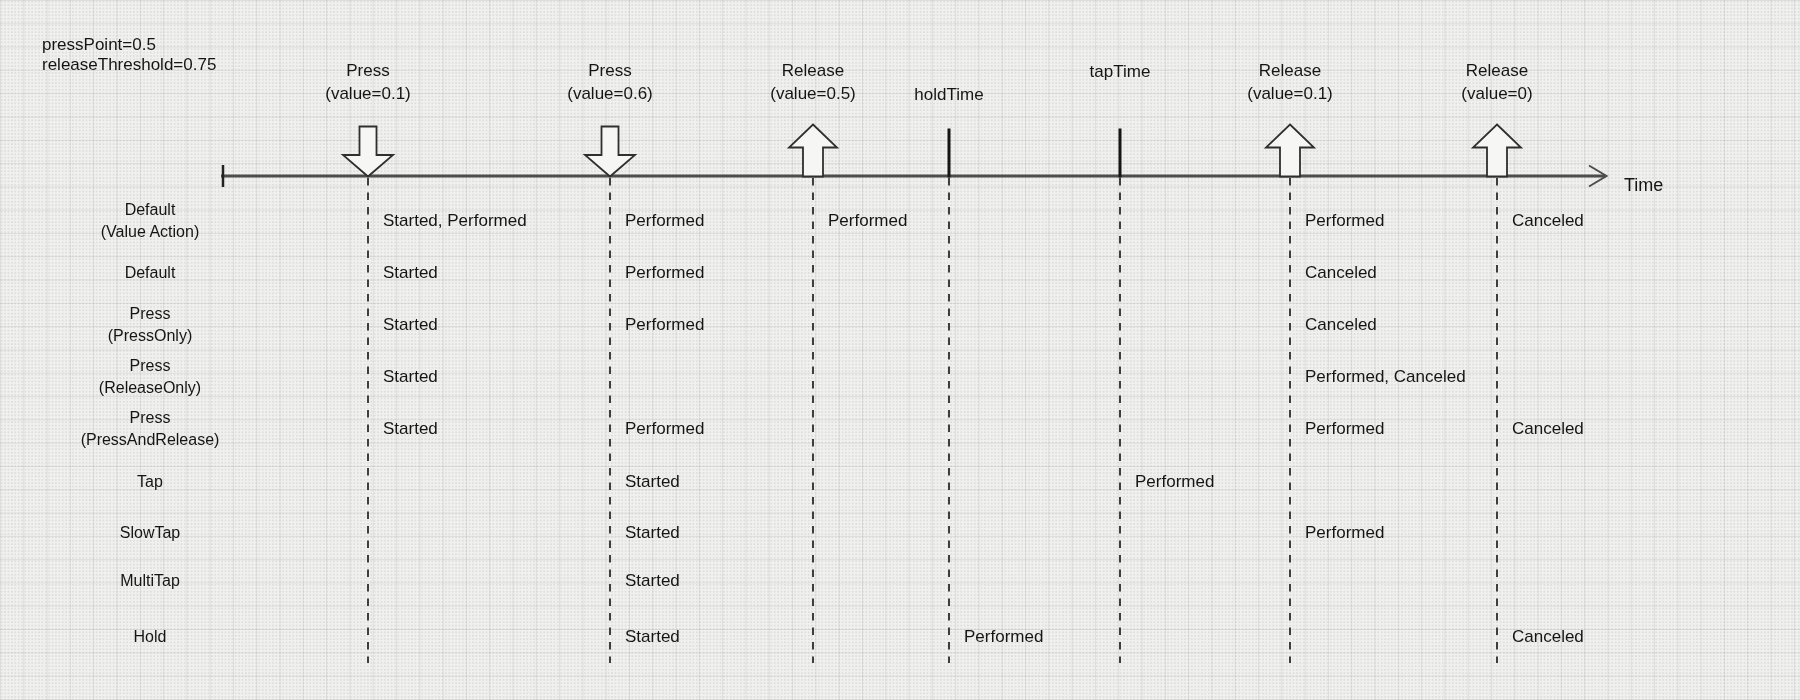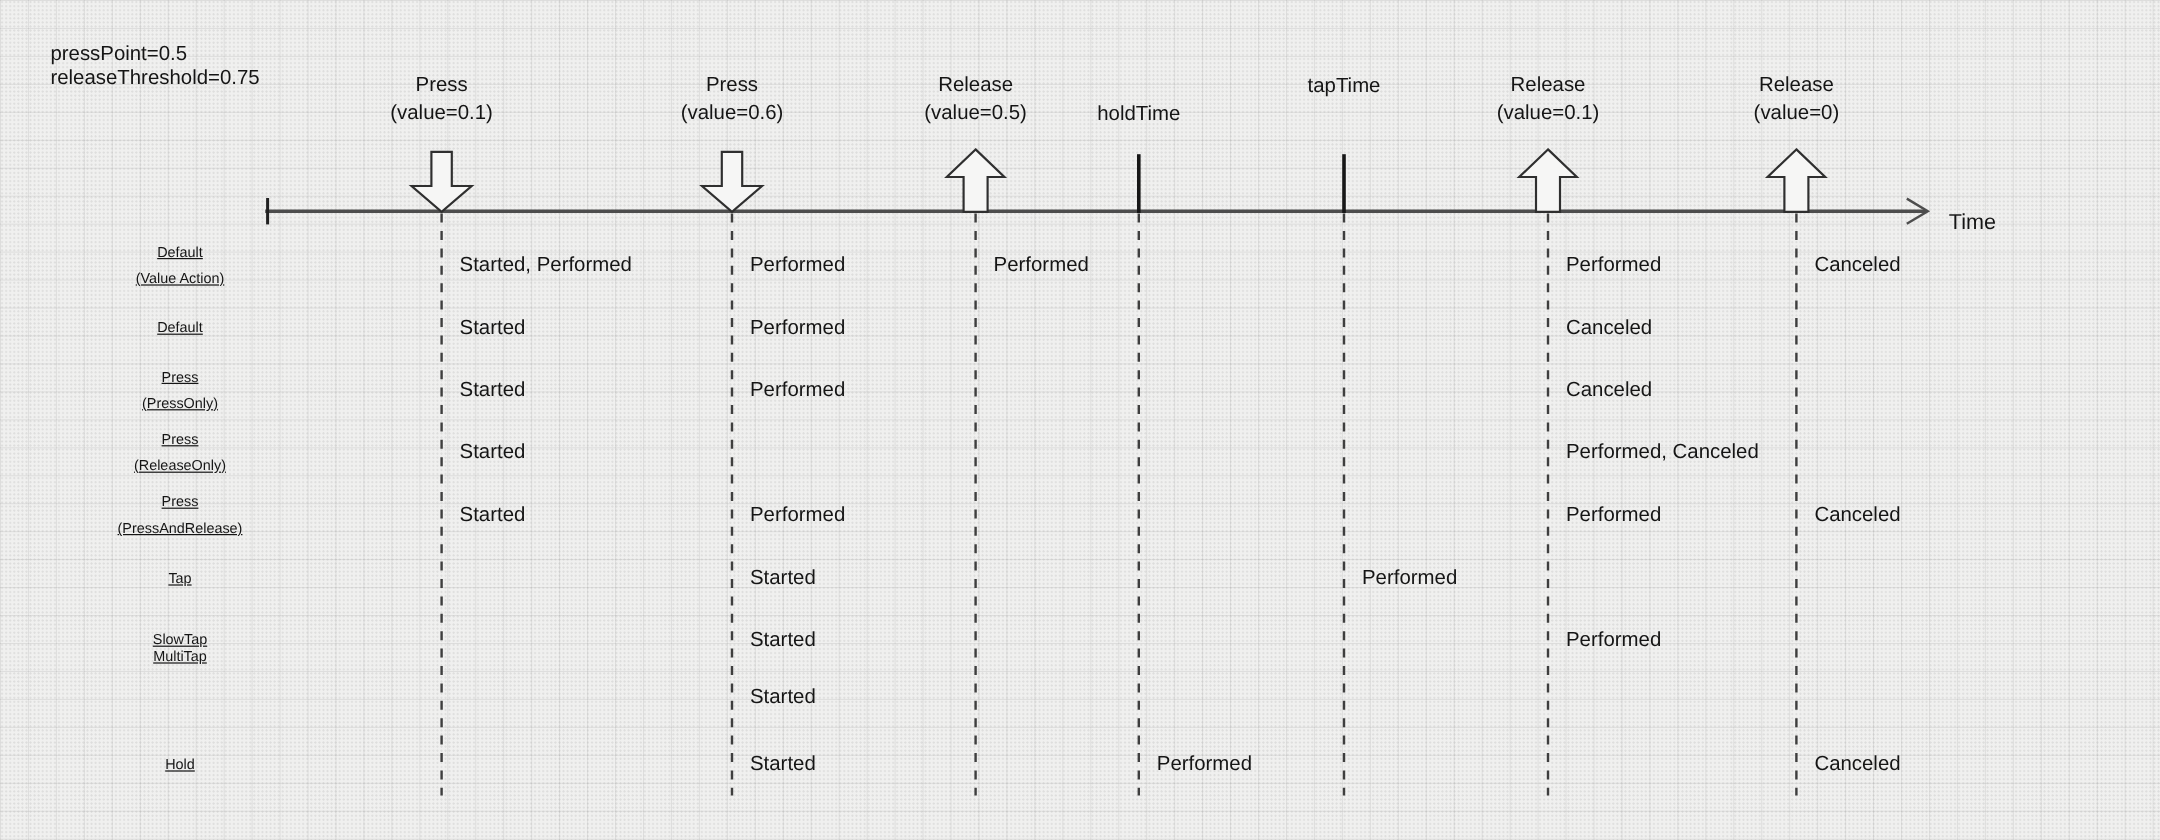--- a/index.html
+++ b/index.html
@@ -25,21 +25,21 @@
     font-size:17px; line-height:20px; white-space:nowrap;
   }
   .event-label {
     position:absolute; transform:translateX(-50%);
     text-align:center; font-size:17px; line-height:23px; white-space:nowrap;
   }
   .event-label.single { line-height:22px; }
   .row-label {
     position:absolute; left:20px; width:260px;
     transform:translateY(-50%);
-    text-align:center; font-size:12px; line-height:22px; white-space:nowrap;text-decoration:underline;
+    text-align:center; font-size:16px; line-height:22px; white-space:nowrap;
   }
   .annotation {
     position:absolute; transform:translateY(-50%);
     font-size:17px; line-height:20px; white-space:nowrap;
   }
   .time-label {
     position:absolute; transform:translateY(-50%);
     font-size:18px; white-space:nowrap;
   }
 </style>
@@ -122,21 +122,21 @@
       <div class="row-label" style="top: 429px;">
         <div>Press</div>
         <div>(PressAndRelease)</div>
       </div>
       <div class="row-label" style="top: 482px;">
         <div>Tap</div>
       </div>
       <div class="row-label" style="top: 533px;">
         <div>SlowTap</div>
       </div>
-      <div class="row-label" style="top: 547px;">
+      <div class="row-label" style="top: 581px;">
         <div>MultiTap</div>
       </div>
       <div class="row-label" style="top: 637px;">
         <div>Hold</div>
       </div>
     </div>
   <div id="annotations">
       <div class="annotation" style="left: 383px; top: 221px; text-align: center;">Started, Performed</div>
       <div class="annotation" style="left: 625px; top: 221px;">Performed</div>
       <div class="annotation" style="left: 828px; top: 221px;">Performed</div>

